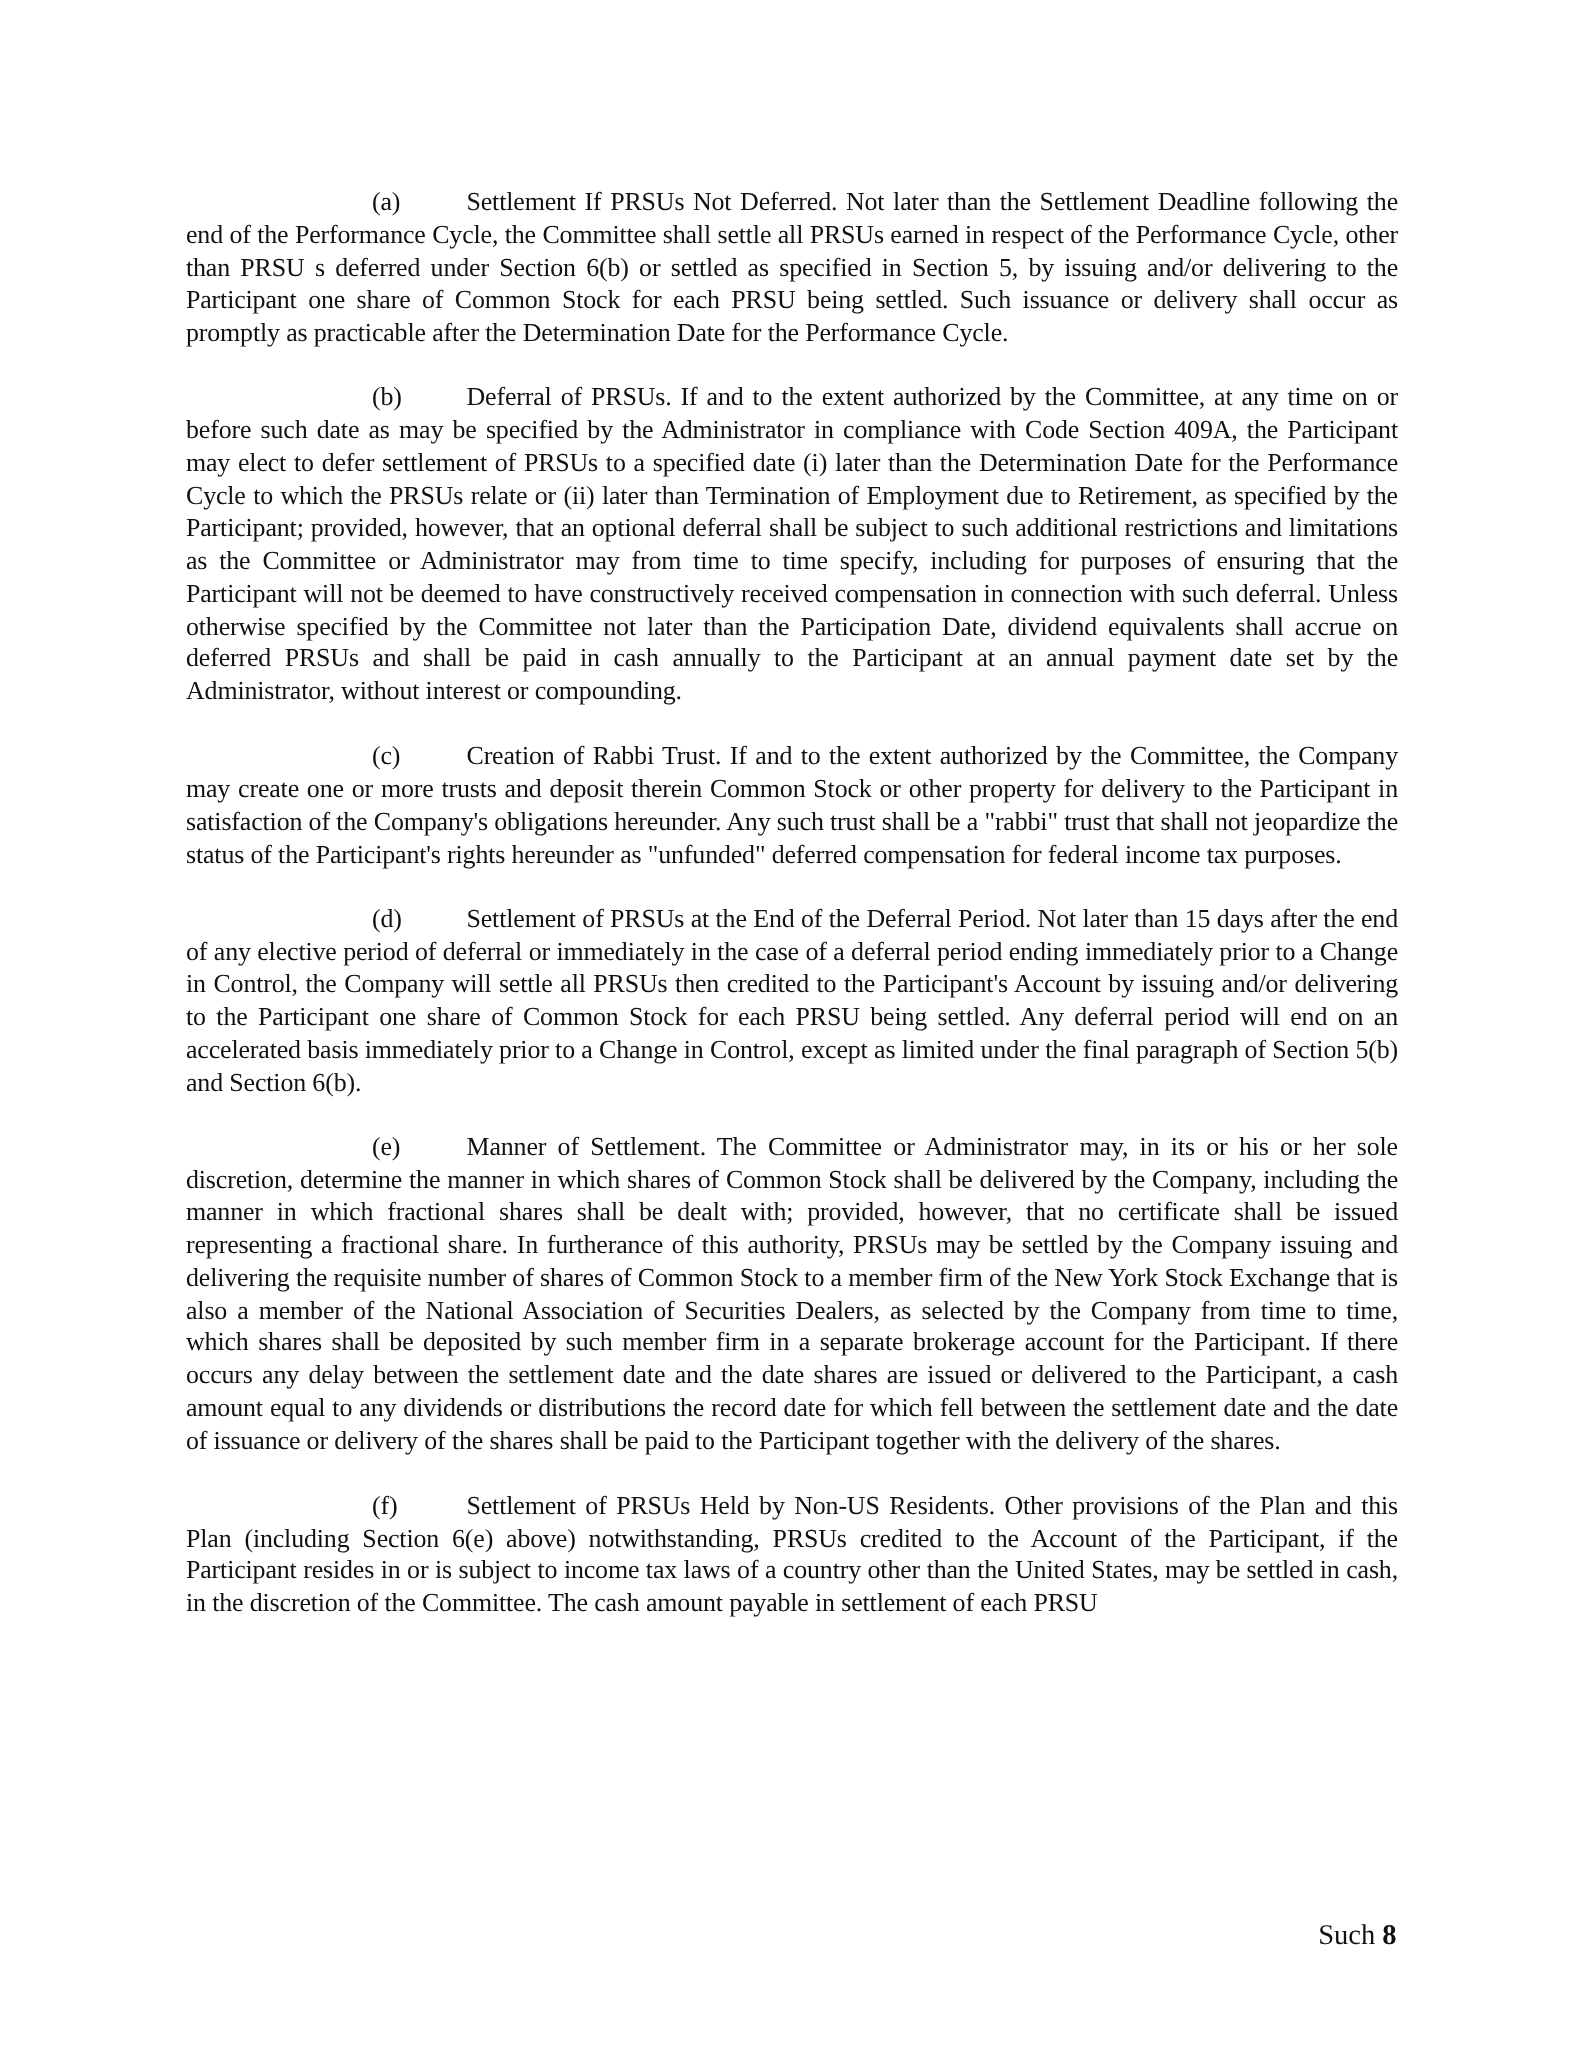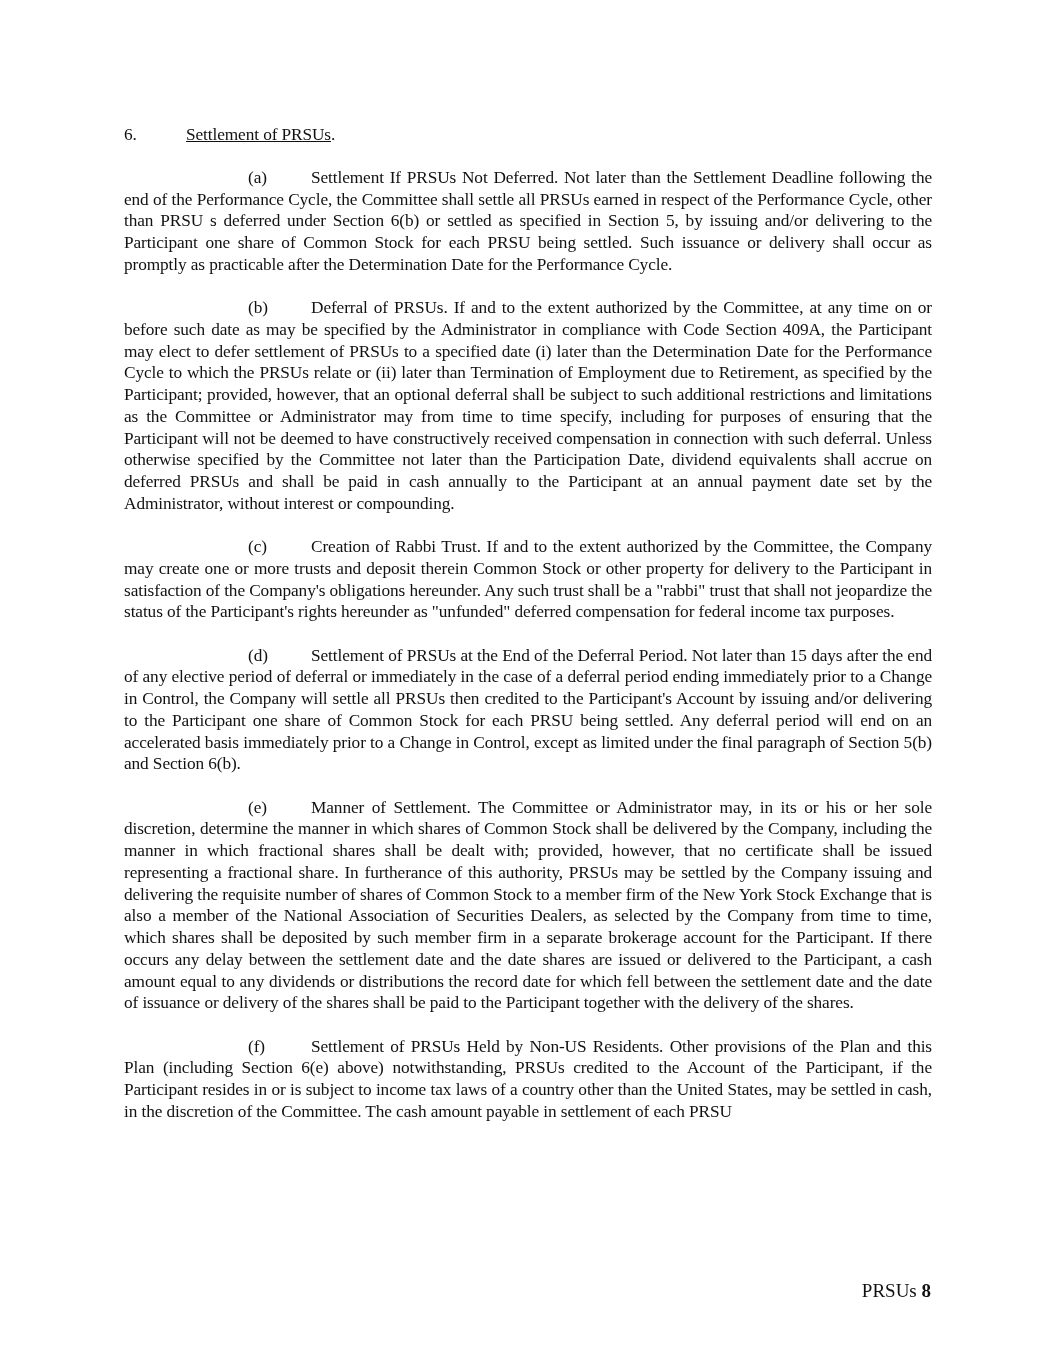--- a/index.html
+++ b/index.html
@@ -18,23 +18,20 @@
   .pagenum {
     position: absolute; right: 124px; top: 1280px;
     font-family: "Liberation Serif", serif; font-size: 19px; color: #111;
   }
   .pagenum b { font-weight: bold; }
 </style>
 </head>
 <body>
 
 <div class="page">
-  <div class="heading">
-    <span class="num">6.</span><span class="title">Settlement of PRSUs</span><span>.</span>
-  </div>
 
   <p class="para">
     <span class="label">(a)</span><span class="ptitle">Settlement If PRSUs Not Deferred</span><span>. Not later than the Settlement Deadline following the end of the Performance Cycle, the Committee shall settle all PRSUs earned in respect of the Performance Cycle, other than PRSU s deferred under Section 6(b) or settled as specified in Section 5, by issuing and/or delivering to the Participant one share of Common Stock for each PRSU being settled. Such issuance or delivery shall occur as promptly as practicable after the Determination Date for the Performance Cycle.</span>
   </p>
 
   <p class="para">
     <span class="label">(b)</span><span class="ptitle">Deferral of PRSUs</span><span>. If and to the extent authorized by the Committee, at any time on or before such date as may be specified by the Administrator in compliance with Code Section 409A, the Participant may elect to defer settlement of PRSUs to a specified date (i) later than the Determination Date for the Performance Cycle to which the PRSUs relate or (ii) later than Termination of Employment due to Retirement, as specified by the Participant; provided, however, that an optional deferral shall be subject to such additional restrictions and limitations as the Committee or Administrator may from time to time specify, including for purposes of ensuring that the Participant will not be deemed to have constructively received compensation in connection with such deferral. Unless otherwise specified by the Committee not later than the Participation Date, dividend equivalents shall accrue on deferred PRSUs and shall be paid in cash annually to the Participant at an annual payment date set by the Administrator, without interest or compounding.</span>
   </p>
 
   <p class="para">
@@ -48,14 +45,14 @@
   <p class="para">
     <span class="label">(e)</span><span class="ptitle">Manner of Settlement</span><span>. The Committee or Administrator may, in its or his or her sole discretion, determine the manner in which shares of Common Stock shall be delivered by the Company, including the manner in which fractional shares shall be dealt with; provided, however, that no certificate shall be issued representing a fractional share. In furtherance of this authority, PRSUs may be settled by the Company issuing and delivering the requisite number of shares of Common Stock to a member firm of the New York Stock Exchange that is also a member of the National Association of Securities Dealers, as selected by the Company from time to time, which shares shall be deposited by such member firm in a separate brokerage account for the Participant. If there occurs any delay between the settlement date and the date shares are issued or delivered to the Participant, a cash amount equal to any dividends or distributions the record date for which fell between the settlement date and the date of issuance or delivery of the shares shall be paid to the Participant together with the delivery of the shares.</span>
   </p>
 
   <p class="para">
     <span class="label">(f)</span><span class="ptitle">Settlement of PRSUs Held by Non-US Residents</span><span>. Other provisions of the Plan and this Plan (including Section 6(e) above) notwithstanding, PRSUs credited to the Account of the Participant, if the Participant resides in or is subject to income tax laws of a country other than the United States, may be settled in cash, in the discretion of the Committee. The cash amount payable in settlement of each PRSU</span>
   </p>
 </div>
 
 <div class="pagenum">
-  <span>PRSUs</span> <b>8</b>
+  <span>Such</span> <b>8</b>
 </div>
 
 </body></html>

